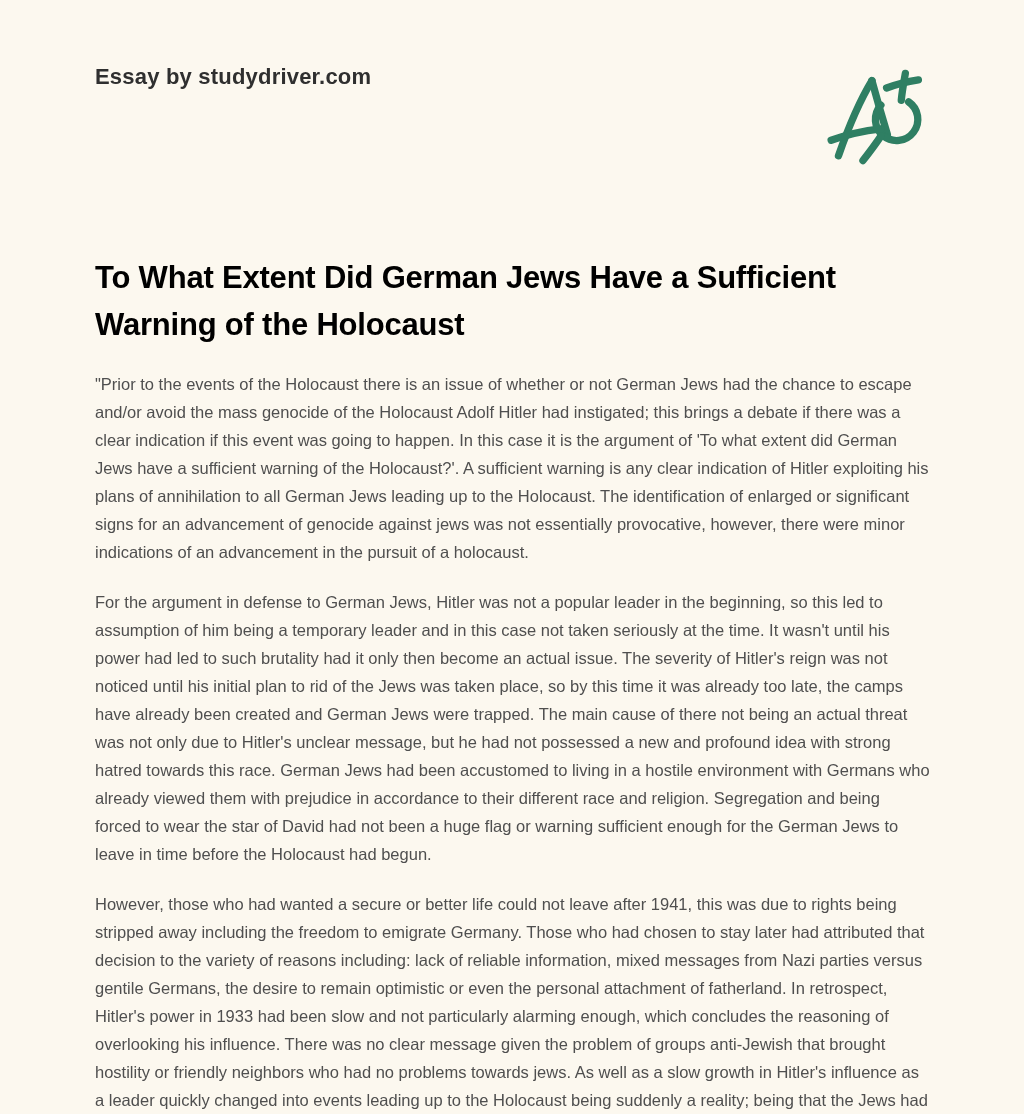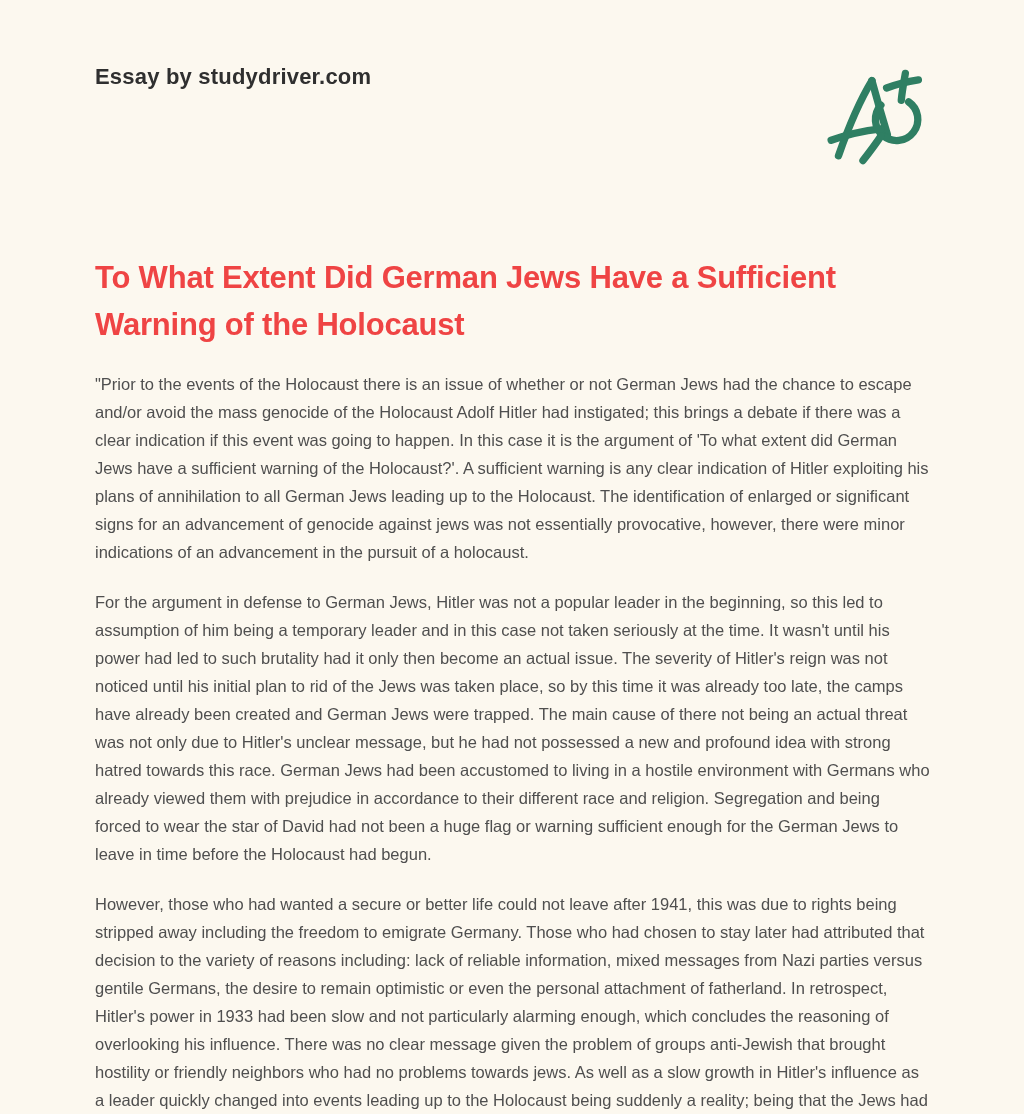--- a/index.html
+++ b/index.html
@@ -54,21 +54,21 @@
     flex: 0 0 auto;
   }
   .logo-box svg { width: 100%; height: 100%; }
   .article-title {
     margin: 82px 0 0 0;
     max-width: 790px;
     font-size: 31px;
     line-height: 47px;
     font-weight: 700;
     letter-spacing: -0.2px;
-    color: #ef4444;
+    color: #000000;
   }
   .body-para {
     margin: 22px 0 0 0;
     max-width: 836px;
     font-size: 16.5px;
     line-height: 28px;
     color: #4f4f4f;
   }
 </style>
 </head>

